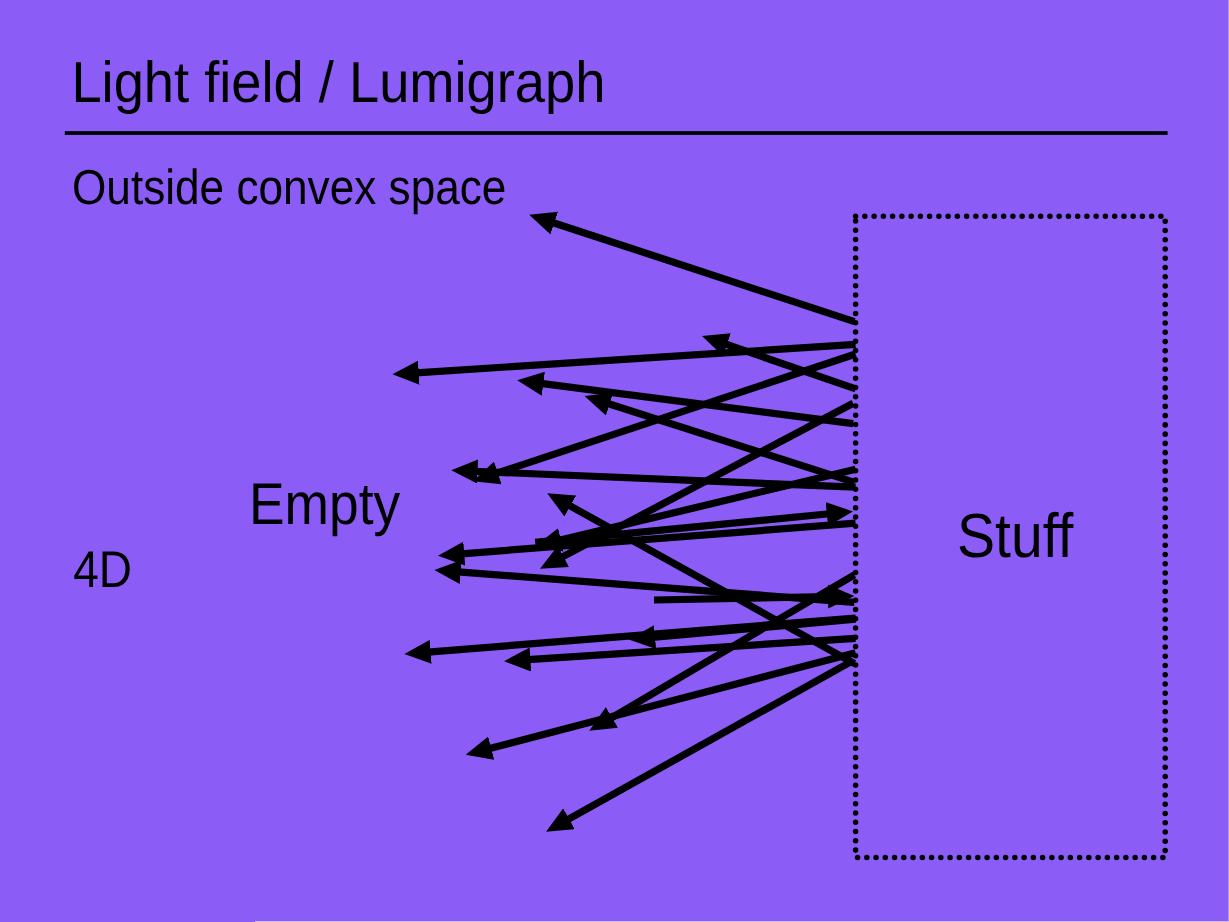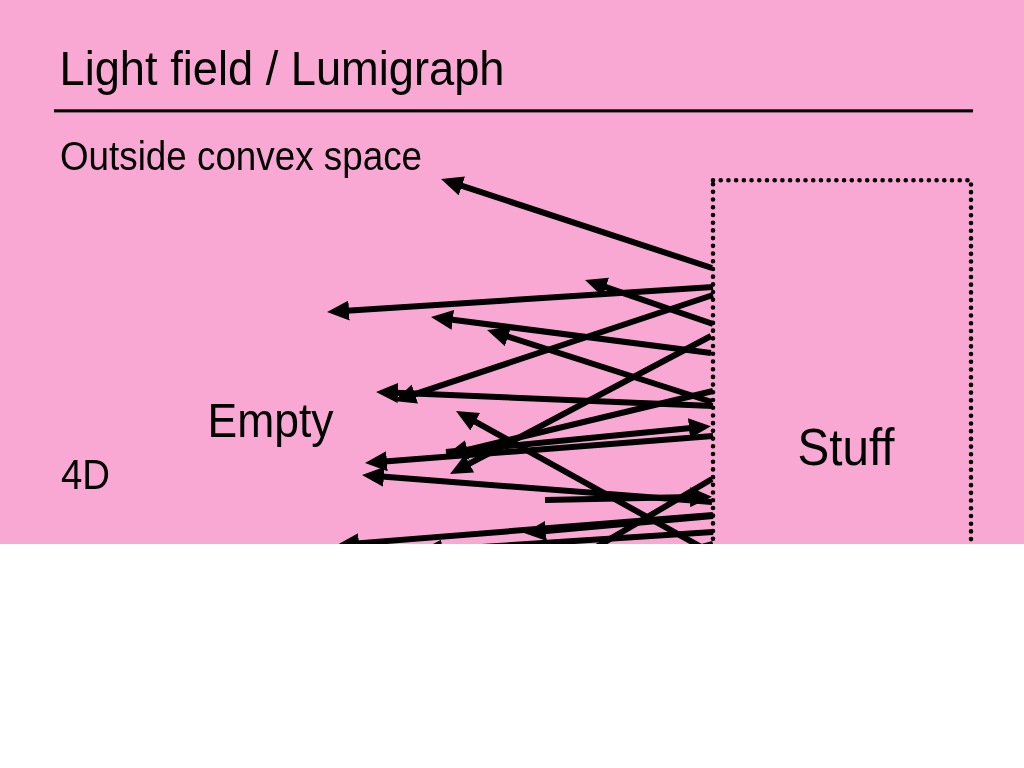--- a/index.html
+++ b/index.html
@@ -1,16 +1,16 @@
 <!DOCTYPE html>
 <html><head>
 <meta charset="utf-8">
 <style>
   html,body{margin:0;padding:0;background:#ffffff;}
-  #slide{position:relative;width:1024px;height:544px;background:#f9a8d4;overflow:hidden;}
+  #slide{position:relative;width:1024px;height:768px;background:#8b5cf6;overflow:hidden;}
   svg{position:absolute;left:0;top:0;}
   text{font-family:"Liberation Sans",sans-serif;fill:#000000;}
 </style>
 </head>
 <body>
 <div id="slide">
 <svg width="1024" height="768" viewBox="0 0 1024 768">
   <defs>
     <marker id="ah" viewBox="0 0 10 9.1" refX="1" refY="4.55" markerWidth="22" markerHeight="20" orient="auto" markerUnits="userSpaceOnUse">
       <path d="M0,0 L10,4.55 L0,9.1 Z" fill="#000"></path>

